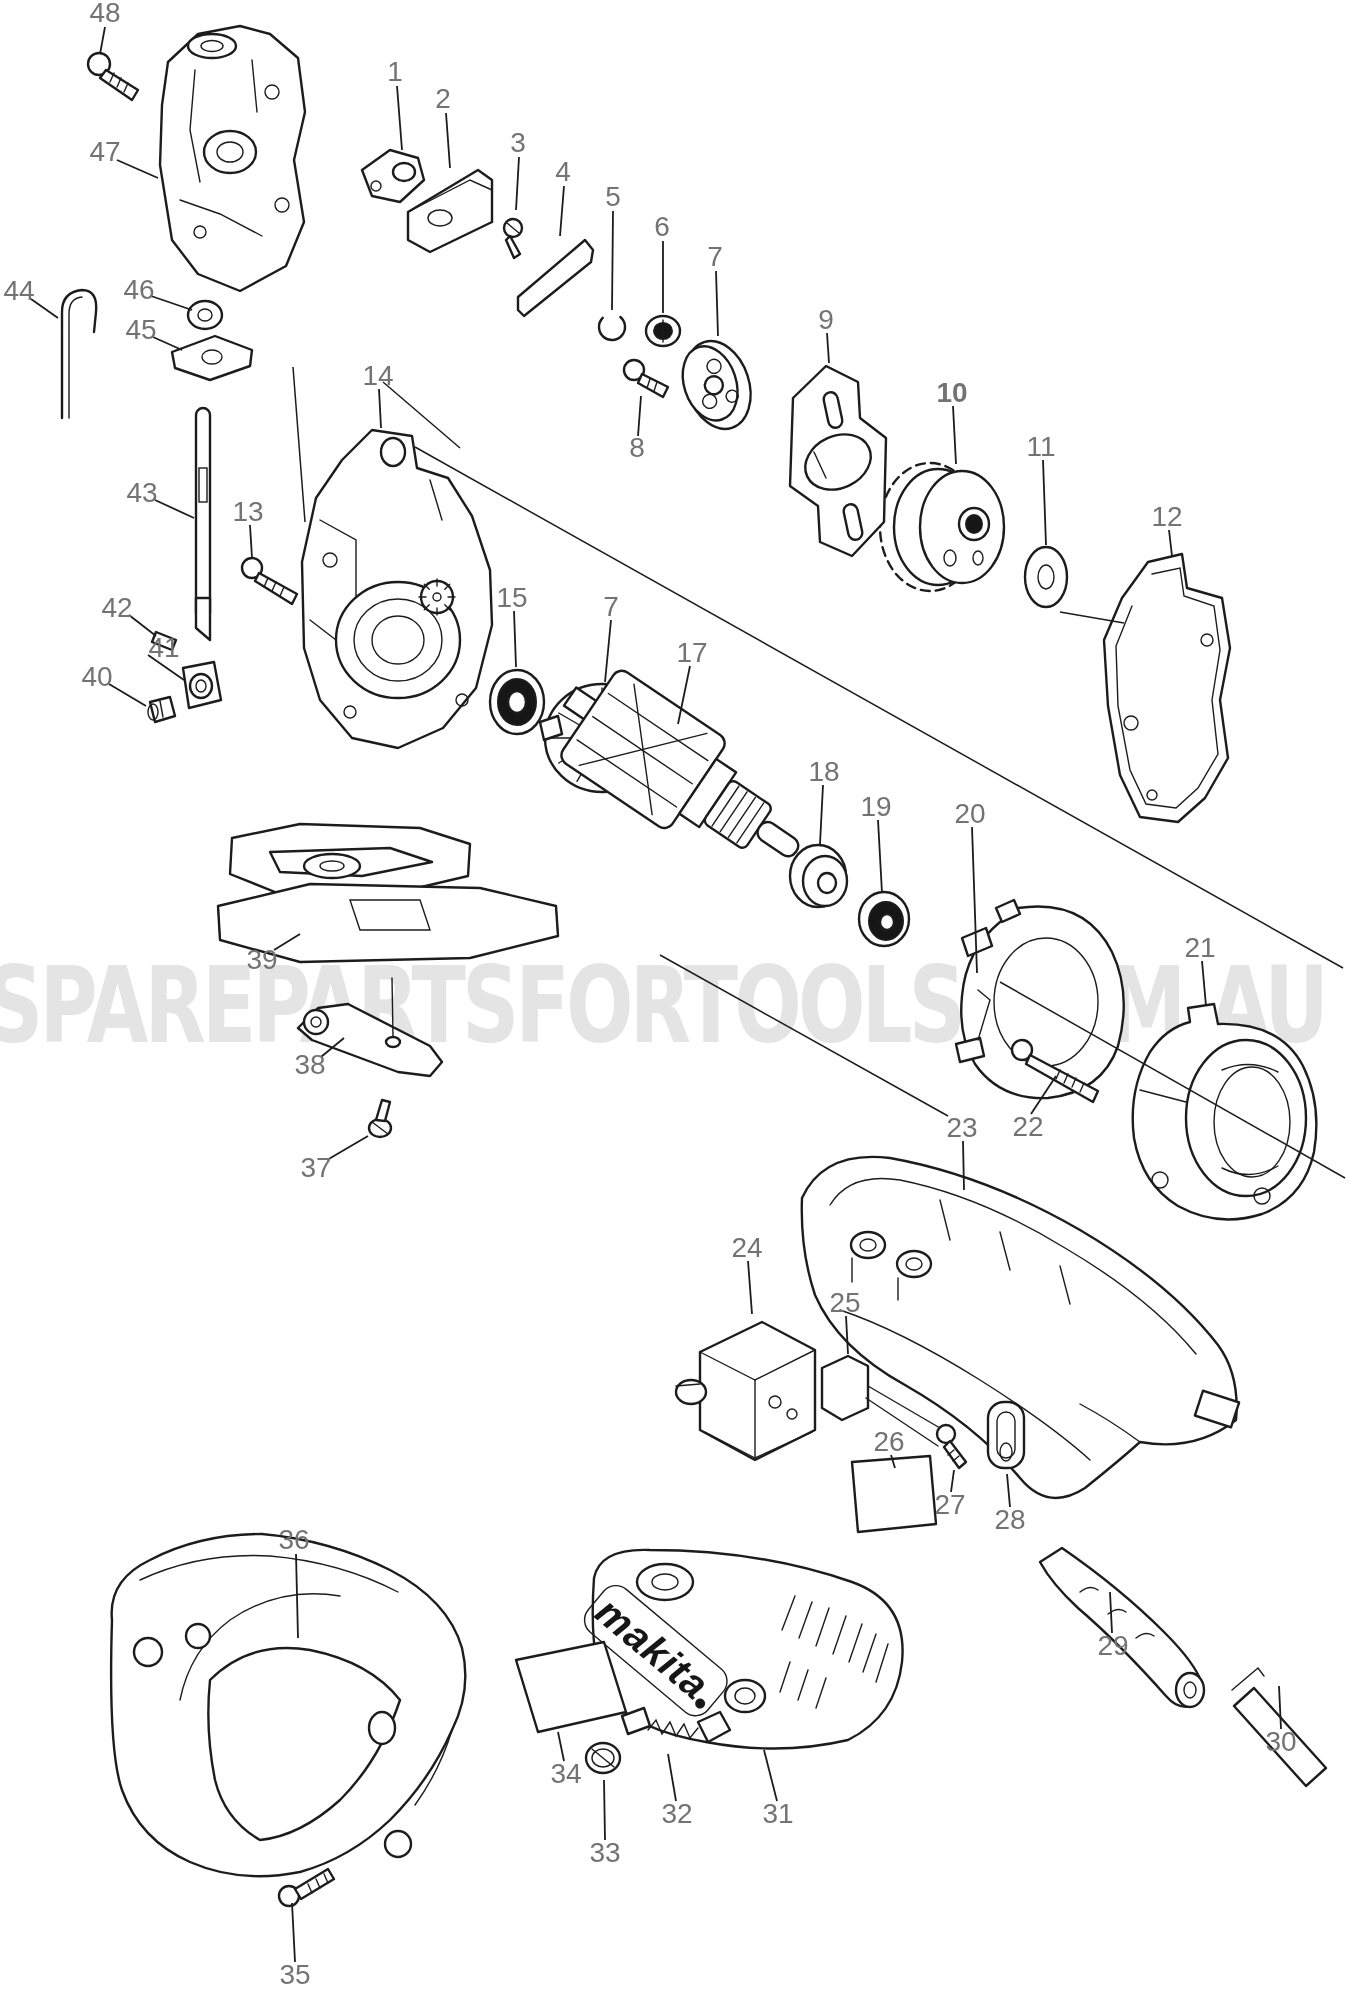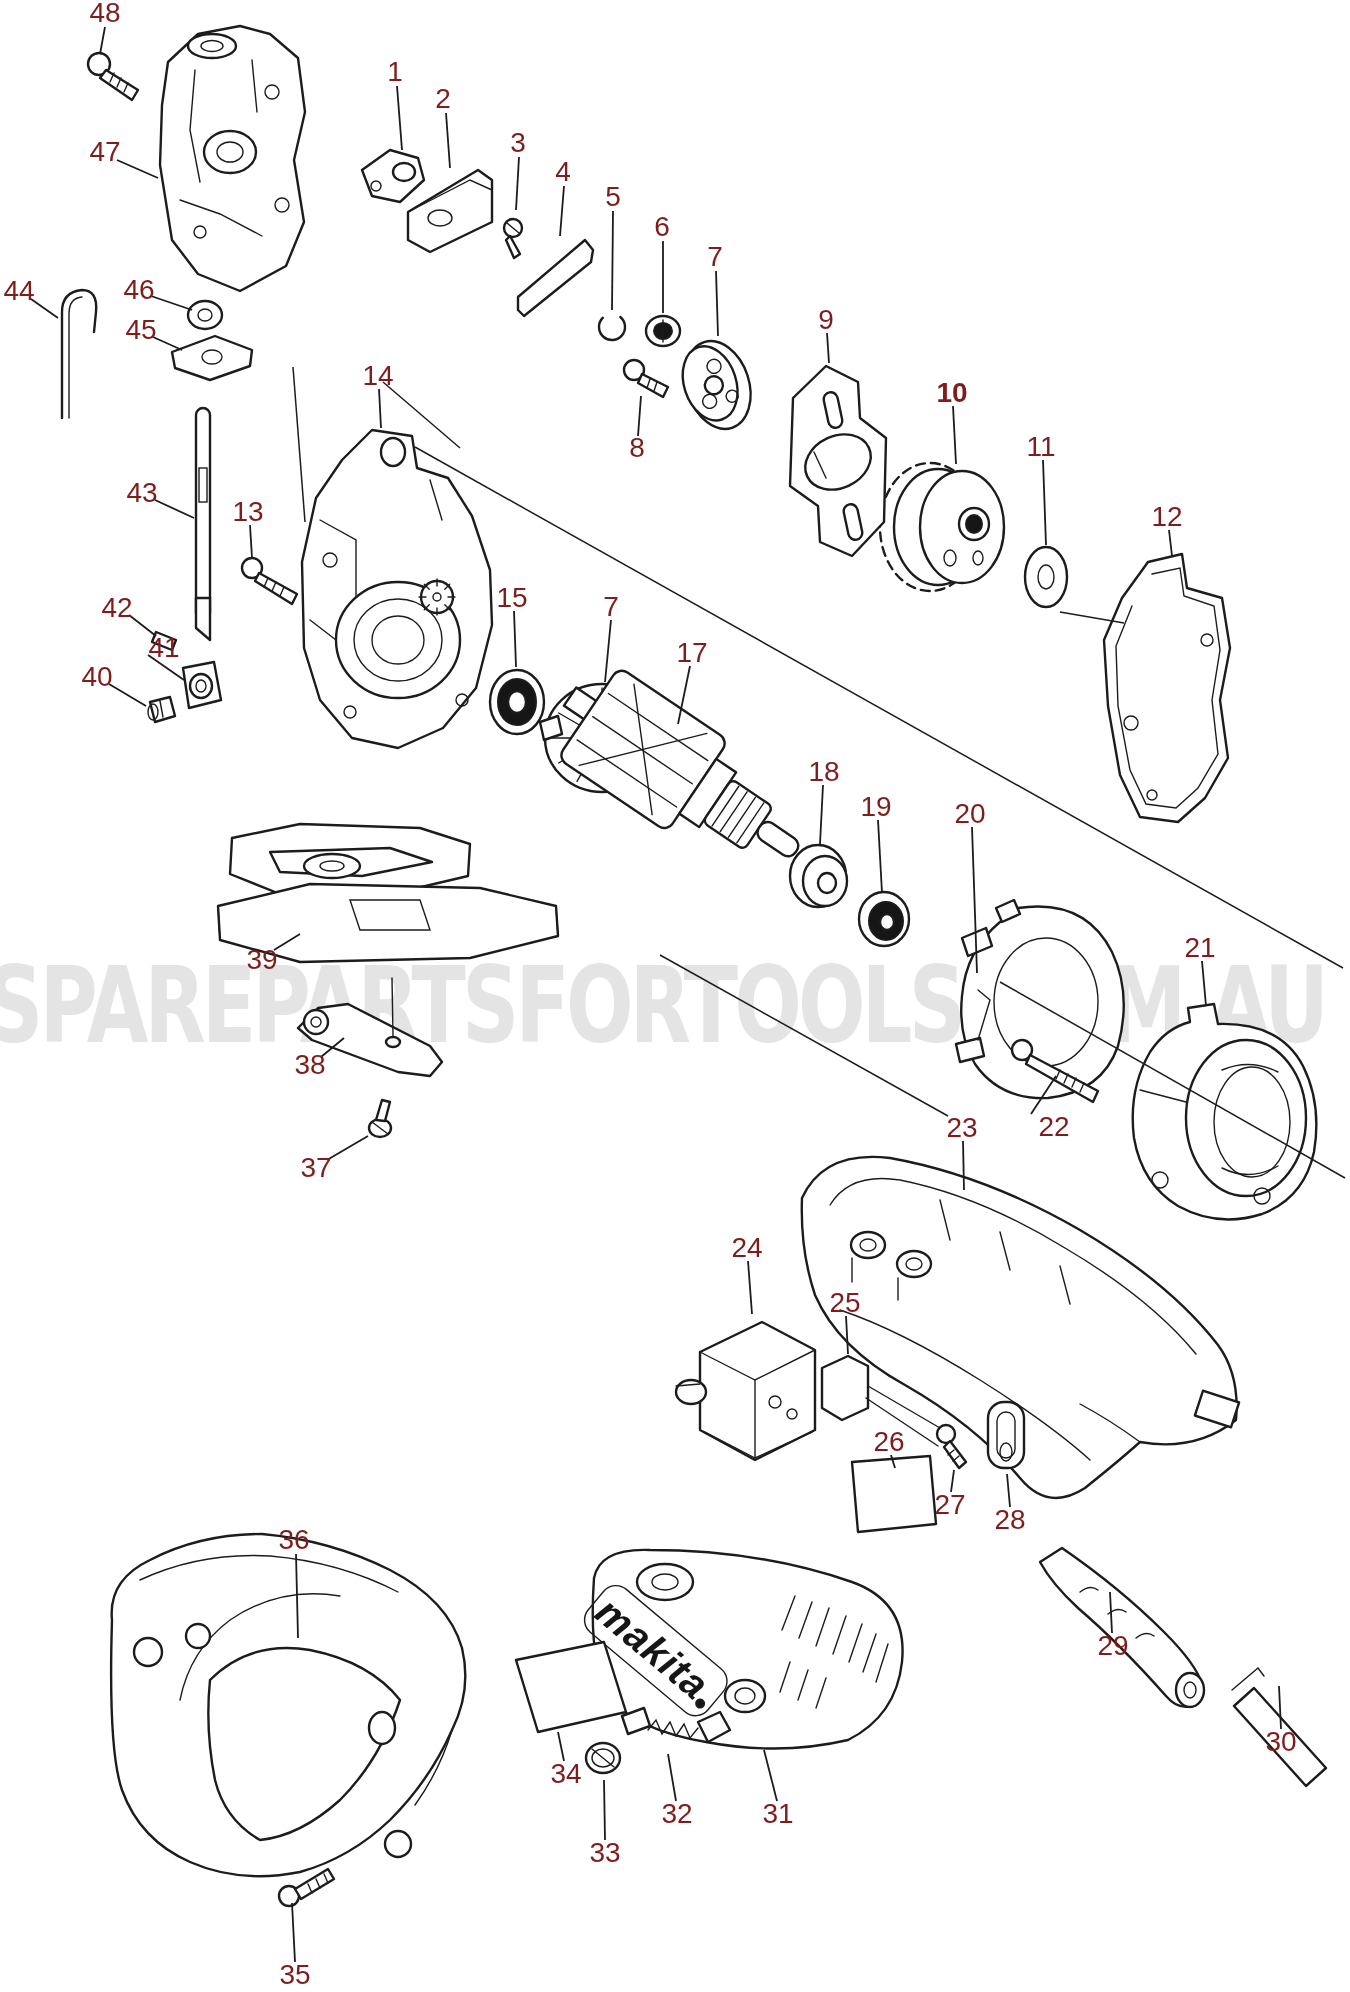--- a/index.html
+++ b/index.html
@@ -5,21 +5,21 @@
   html,body{margin:0;padding:0;background:#ffffff;}
   #canvas{position:relative;width:1350px;height:1992px;background:#ffffff;overflow:hidden;
           font-family:"Liberation Sans",sans-serif;}
   #watermark{position:absolute;top:944px;left:-14px;z-index:1;white-space:nowrap;
              font-family:"DejaVu Sans",sans-serif;font-weight:bold;font-size:106px;
              letter-spacing:-5px;color:#e4e4e4;transform:scaleX(0.75);transform-origin:0 50%;
              user-select:none;}
   #art{position:absolute;left:0;top:0;z-index:2;}
   #labels-layer{position:absolute;left:0;top:0;width:100%;height:100%;z-index:3;}
   .part-label{position:absolute;transform:translate(-50%,-50%);
-              font:28px "Liberation Sans",sans-serif;color:#7f1d1d;line-height:1;}
+              font:28px "Liberation Sans",sans-serif;color:#737373;line-height:1;}
   svg *{vector-effect:none;}
   .ln{stroke:#1c1c1c;stroke-width:2.4;fill:none;stroke-linejoin:round;stroke-linecap:round;}
   .wf{stroke:#1c1c1c;stroke-width:2.4;fill:#ffffff;stroke-linejoin:round;stroke-linecap:round;}
   .bf{stroke:#1c1c1c;stroke-width:2;fill:#161616;stroke-linejoin:round;}
   .thin{stroke:#1c1c1c;stroke-width:1.4;fill:none;stroke-linecap:round;}
   #leader-lines line{stroke:#1c1c1c;stroke-width:1.8;}
   #axis-lines line{stroke:#1c1c1c;stroke-width:1.5;}
   .logo-text{font-family:"Liberation Sans",sans-serif;font-style:italic;font-weight:bold;
              font-size:40px;fill:#161616;letter-spacing:1px;}
 </style>
@@ -509,21 +509,21 @@
       <div class="part-label" style="left: 1167px; top: 517px;">12</div>
       <div class="part-label" style="left: 248px; top: 512px;">13</div>
       <div class="part-label" style="left: 378px; top: 376px;">14</div>
       <div class="part-label" style="left: 512px; top: 598px;">15</div>
       <div class="part-label" style="left: 611px; top: 607px;">7</div>
       <div class="part-label" style="left: 692px; top: 653px;">17</div>
       <div class="part-label" style="left: 824px; top: 772px;">18</div>
       <div class="part-label" style="left: 876px; top: 807px;">19</div>
       <div class="part-label" style="left: 970px; top: 814px;">20</div>
       <div class="part-label" style="left: 1200px; top: 948px;">21</div>
-      <div class="part-label" style="left: 1028px; top: 1127px; margin-left: 26px;">22</div>
+      <div class="part-label" style="left: 1028px; top: 1127px;">22</div>
       <div class="part-label" style="left: 962px; top: 1128px;">23</div>
       <div class="part-label" style="left: 747px; top: 1248px;">24</div>
       <div class="part-label" style="left: 845px; top: 1303px;">25</div>
       <div class="part-label" style="left: 889px; top: 1442px;">26</div>
       <div class="part-label" style="left: 950px; top: 1505px;">27</div>
       <div class="part-label" style="left: 1010px; top: 1520px;">28</div>
       <div class="part-label" style="left: 1113px; top: 1646px;">29</div>
       <div class="part-label" style="left: 1281px; top: 1742px;">30</div>
       <div class="part-label" style="left: 778px; top: 1814px;">31</div>
       <div class="part-label" style="left: 677px; top: 1814px;">32</div>

